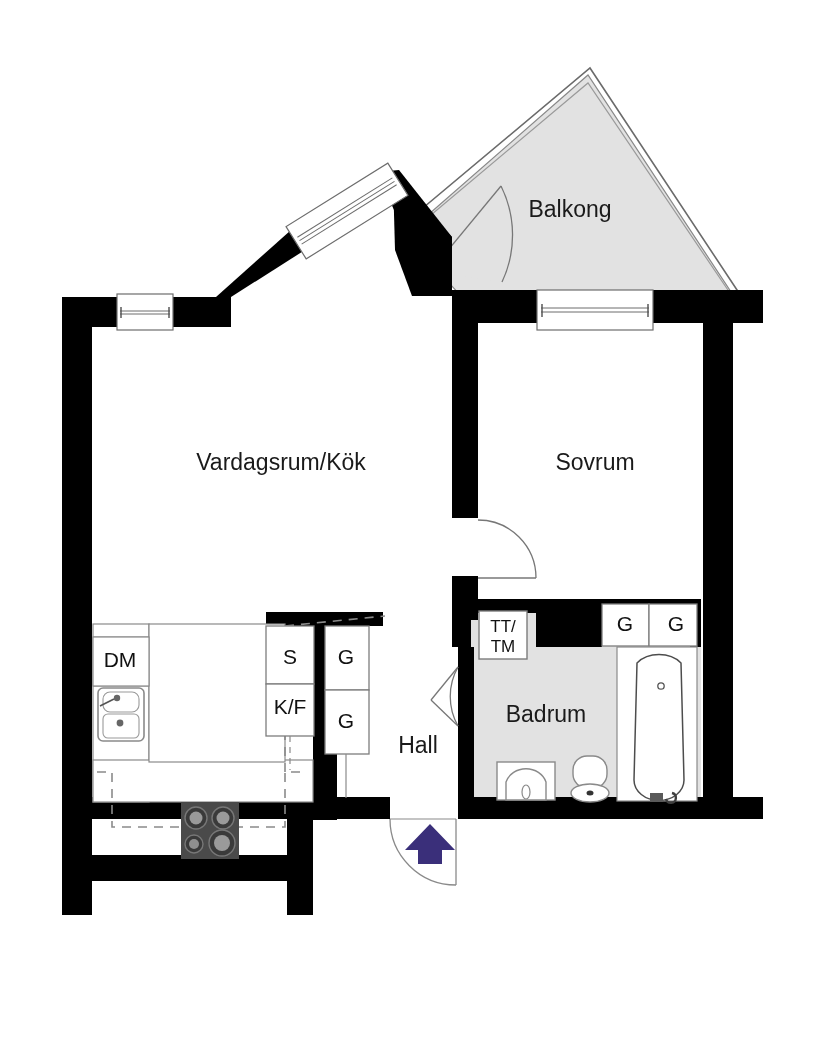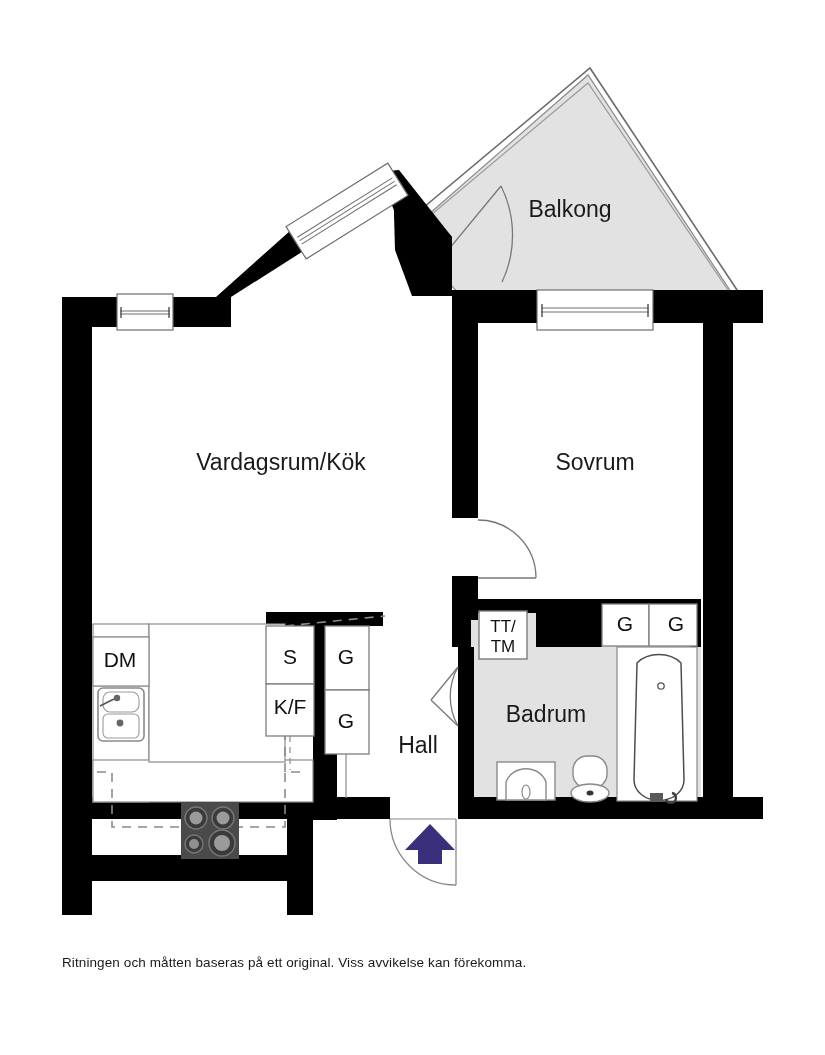--- a/index.html
+++ b/index.html
@@ -272,15 +272,14 @@
     <text class="appliance-label" x="290" y="708">K/F</text>
     <text class="appliance-label" x="346" y="658">G</text>
     <text class="appliance-label" x="346" y="722">G</text>
     <text class="appliance-label-small" x="503" y="628">TT/</text>
     <text class="appliance-label-small" x="503" y="648">TM</text>
     <text class="appliance-label" x="625" y="625">G</text>
     <text class="appliance-label" x="676" y="625">G</text>
 
   </svg>
 
-  <div class="disclaimer">Ritningen och måtten baseras på ett original. Viss avvikelse kan förekomma.</div>
 
 </div>
 
 </body></html>

